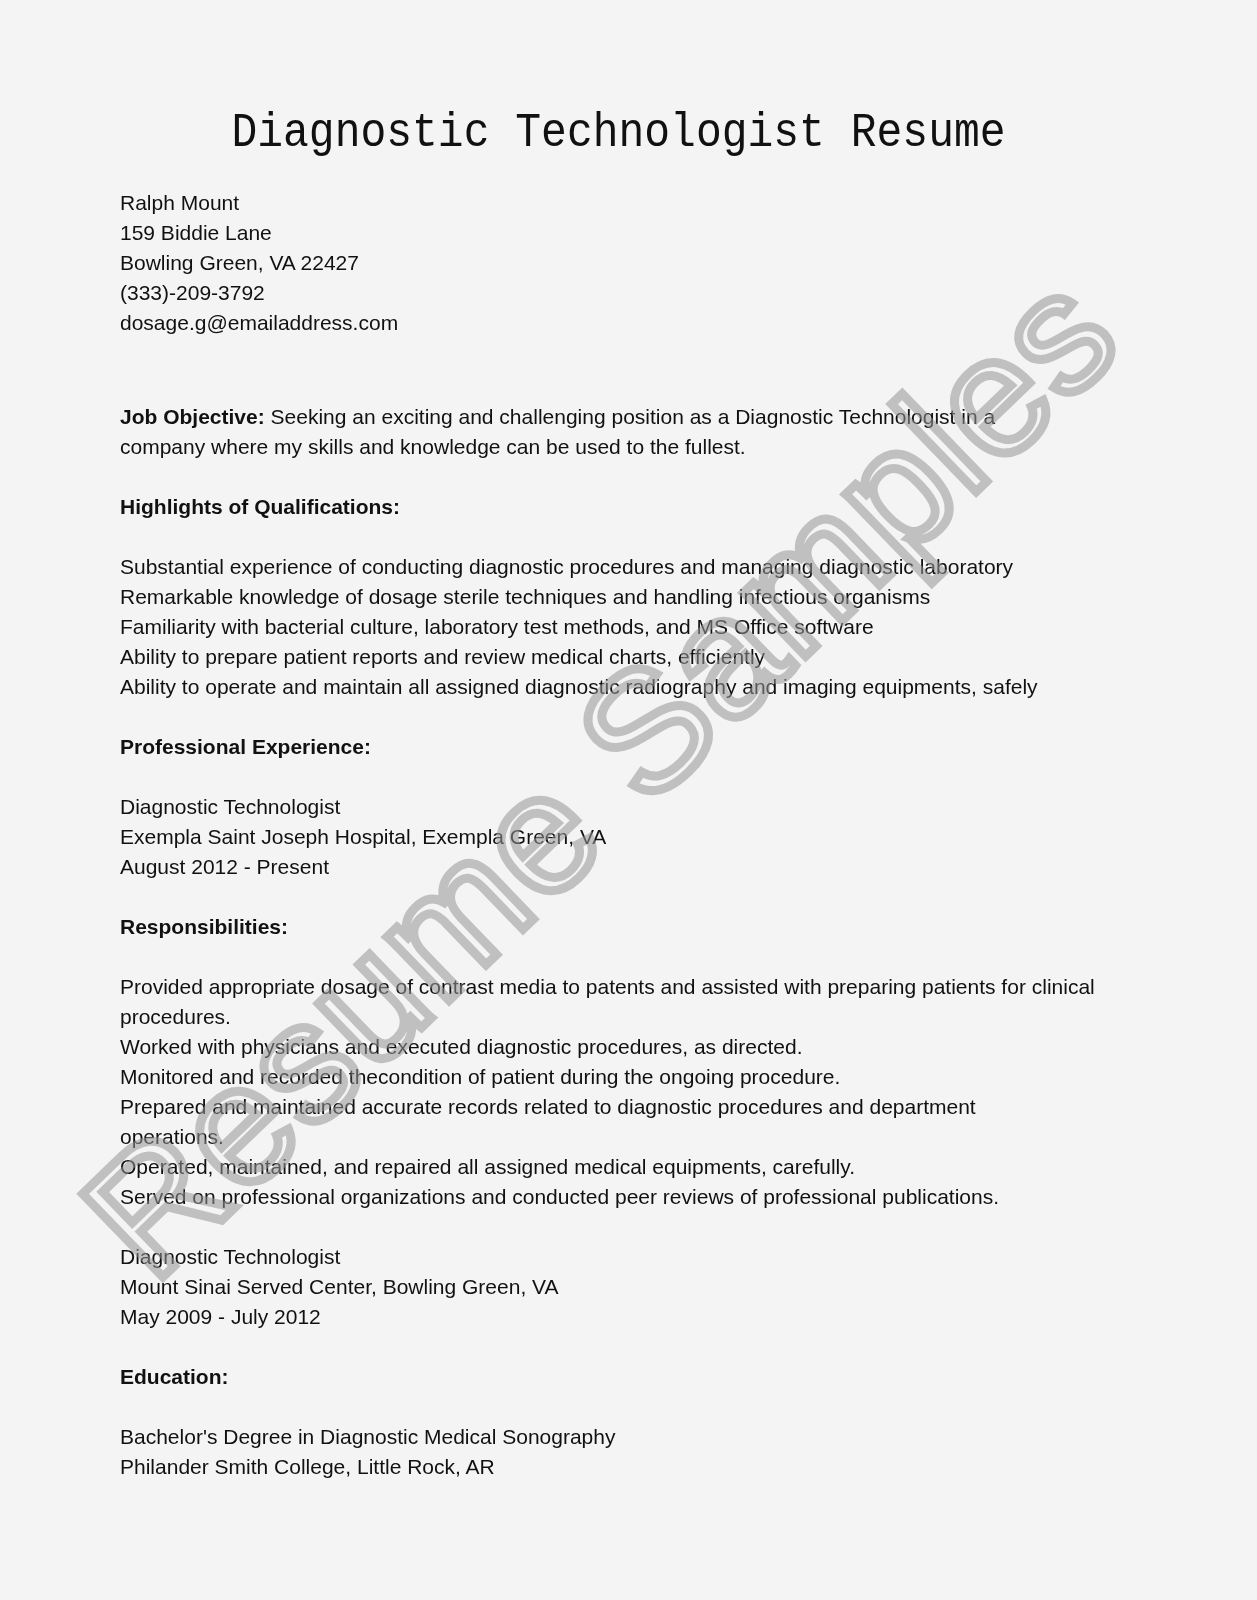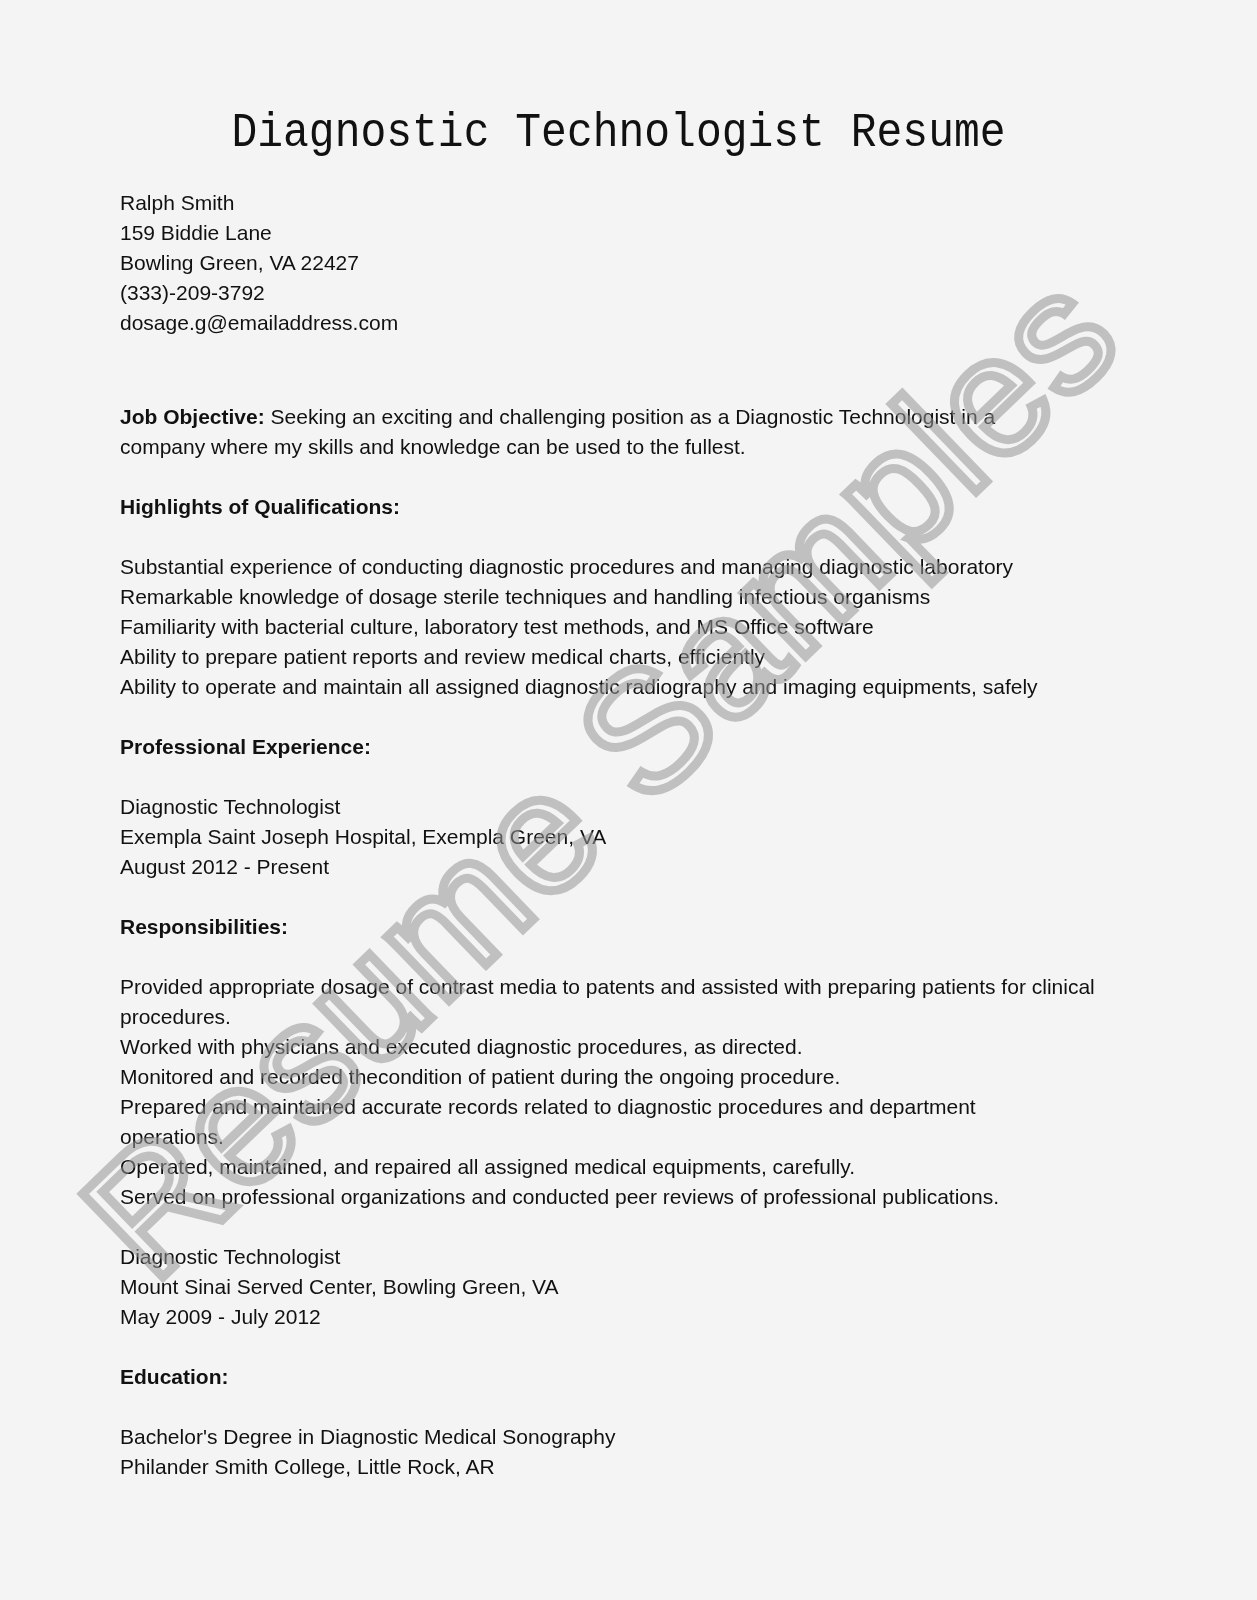--- a/index.html
+++ b/index.html
@@ -75,21 +75,21 @@
     }
   </style>
 </head>
 <body>
 
 <h1 class="title">Diagnostic Technologist Resume</h1>
 
 <div class="page">
 
   <div>
-    <span class="line">Ralph Smith</span>
+    <span class="line">Ralph Mount</span>
     <span class="line">159 Biddie Lane</span>
     <span class="line">Bowling Green, VA 22427</span>
     <span class="line">(333)-209-3792</span>
     <span class="line">dosage.g@emailaddress.com</span>
   </div>
 
   <div class="gap"></div>
 
   <div class="line objective"><span class="heading">Job Objective:</span><span> Seeking an exciting and challenging position as a Diagnostic Technologist in a company where my skills and knowledge can be used to the fullest.</span></div>
 

